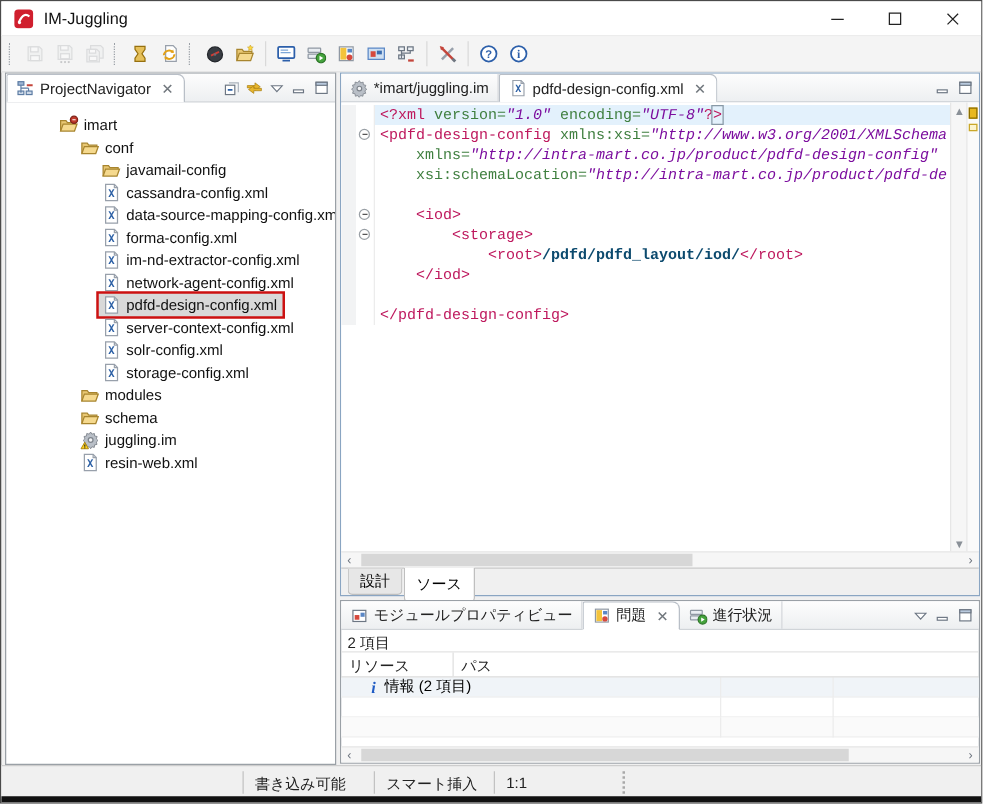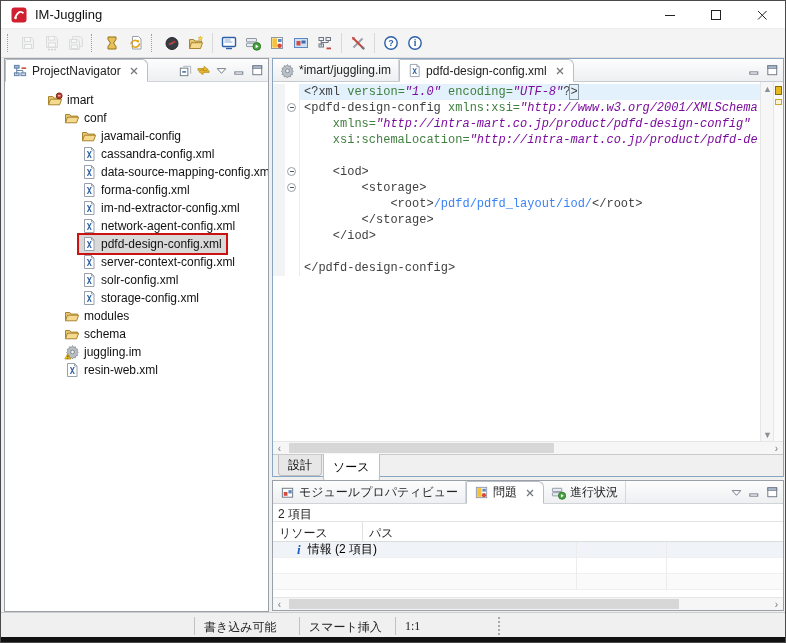--- a/index.html
+++ b/index.html
@@ -49,24 +49,24 @@
   #code-wrap{position:absolute;left:0;right:0;top:23px;bottom:35px;background:#fff;}
   #code{position:absolute;left:0;top:0;right:23px;bottom:0;overflow:hidden;padding-top:2px;
     font-family:"Liberation Mono",monospace;font-size:12px;}
   .code-line{display:flex;height:16px;line-height:16px;white-space:pre;}
   .ann-cell{width:12px;background:#f2f3f4;flex:none;}
   .fold-cell{width:15px;flex:none;border-right:1px solid #ececec;position:relative;background:#fff;}
   .fold-mark{position:absolute;left:2px;top:3px;width:9px;height:9px;border:1px solid #9aa0a6;border-radius:50%;background:#fff;}
   .fold-mark::after{content:"";position:absolute;left:1.5px;top:3px;width:4px;height:1px;background:#555;}
   .line-content{flex:1;padding-left:4px;color:#000;}
   .code-line.current .line-content{background:#e3f1fc;}
-  .tok-tag{color:#404040;}
+  .tok-tag{color:#be185d;}
   .tok-attr{color:#3f7f3f;}
   .tok-val{color:#7b0d9e;font-style:italic;}
-  .tok-text{color:#3b82f6;font-weight:normal;}
+  .tok-text{color:#0c4a6e;font-weight:bold;}
   .tok-box{outline:1px solid #8899a6;}
   #vscroll{position:absolute;right:10px;top:0;width:13px;bottom:0;background:#f6f6f6;border-left:1px solid #e6e6e6;}
   .vs-arrow{position:absolute;left:0;width:13px;height:13px;display:flex;align-items:center;justify-content:center;color:#8a9097;font-size:9px;}
   #overview{position:absolute;right:0;top:0;width:10px;bottom:0;background:#fafafa;border-left:1px solid #e6e6e6;}
   .ov-mark1{position:absolute;left:1px;top:4px;width:7px;height:9px;background:#e8b820;border:1px solid #8a6d00;}
   .ov-mark2{position:absolute;left:1px;top:17px;width:7px;height:6px;background:#fcf4cf;border:1px solid #c9a72a;}
   .hscroll{position:absolute;left:0;right:0;height:13px;background:#f6f6f6;border-top:1px solid #e6e6e6;}
   #editor-hscroll{bottom:22px;}
   .hs-arrow{position:absolute;top:0;width:13px;height:12px;display:flex;align-items:center;justify-content:center;color:#6f7680;font-size:10px;}
   .hs-thumb{position:absolute;top:1px;height:10px;background:#d7d7d7;}
@@ -578,21 +578,20 @@
     <div id="code-wrap">
       <div id="code">
           <div class="code-line current"><span class="ann-cell"></span><span class="fold-cell"></span><span class="line-content"><span class="tok-tag">&lt;?xml </span><span class="tok-attr">version=</span><span class="tok-val">"1.0"</span><span class="tok-plain"> </span><span class="tok-attr">encoding=</span><span class="tok-val">"UTF-8"</span><span class="tok-tag">?</span><span class="tok-tag tok-box">&gt;</span></span></div>
           <div class="code-line"><span class="ann-cell"></span><span class="fold-cell"><span class="fold-mark"></span></span><span class="line-content"><span class="tok-tag">&lt;pdfd-design-config </span><span class="tok-attr">xmlns:xsi=</span><span class="tok-val">"http://www.w3.org/2001/XMLSchema</span></span></div>
           <div class="code-line"><span class="ann-cell"></span><span class="fold-cell"></span><span class="line-content"><span class="tok-attr">    xmlns=</span><span class="tok-val">"http://intra-mart.co.jp/product/pdfd-design-config"</span></span></div>
           <div class="code-line"><span class="ann-cell"></span><span class="fold-cell"></span><span class="line-content"><span class="tok-attr">    xsi:schemaLocation=</span><span class="tok-val">"http://intra-mart.co.jp/product/pdfd-de</span></span></div>
           <div class="code-line"><span class="ann-cell"></span><span class="fold-cell"></span><span class="line-content"></span></div>
           <div class="code-line"><span class="ann-cell"></span><span class="fold-cell"><span class="fold-mark"></span></span><span class="line-content"><span class="tok-tag">    &lt;iod&gt;</span></span></div>
           <div class="code-line"><span class="ann-cell"></span><span class="fold-cell"><span class="fold-mark"></span></span><span class="line-content"><span class="tok-tag">        &lt;storage&gt;</span></span></div>
           <div class="code-line"><span class="ann-cell"></span><span class="fold-cell"></span><span class="line-content"><span class="tok-tag">            &lt;root&gt;</span><span class="tok-text">/pdfd/pdfd_layout/iod/</span><span class="tok-tag">&lt;/root&gt;</span></span></div>
-          <div class="code-line"><span class="ann-cell"></span><span class="fold-cell"></span><span class="line-content"><span class="tok-tag">        &lt;/storage&gt;</span></span></div>
           <div class="code-line"><span class="ann-cell"></span><span class="fold-cell"></span><span class="line-content"><span class="tok-tag">    &lt;/iod&gt;</span></span></div>
           <div class="code-line"><span class="ann-cell"></span><span class="fold-cell"></span><span class="line-content"></span></div>
           <div class="code-line"><span class="ann-cell"></span><span class="fold-cell"></span><span class="line-content"><span class="tok-tag">&lt;/pdfd-design-config&gt;</span></span></div>
         </div>
       <div id="vscroll">
         <span class="vs-arrow" style="top:0">▲</span>
         <span class="vs-arrow" style="bottom:0">▼</span>
       </div>
       <div id="overview">
         <div class="ov-mark1"></div>
@@ -701,17 +700,17 @@
       <div class="hs-thumb" style="left:16px;width:390px"></div>
     </div>
   </div>
 
   <div id="statusbar">
       <div class="sb-sep" style="left: 193px;"></div>
       <span class="sb-text" style="left: 203px;">書き込み可能</span>
       <div class="sb-sep" style="left: 298px;"></div>
       <span class="sb-text" style="left: 308px;">スマート挿入</span>
       <div class="sb-sep" style="left: 394px;"></div>
-      <span class="sb-text" style="left: 404px; font-family: Liberation Serif, serif;">1:1</span>
+      <span class="sb-text" style="left: 404px;">1:1</span>
       <div class="sb-grip" style="left: 497px;"></div>
     </div>
   <div id="bottom-edge"></div>
 </div>
 
 </body></html>

